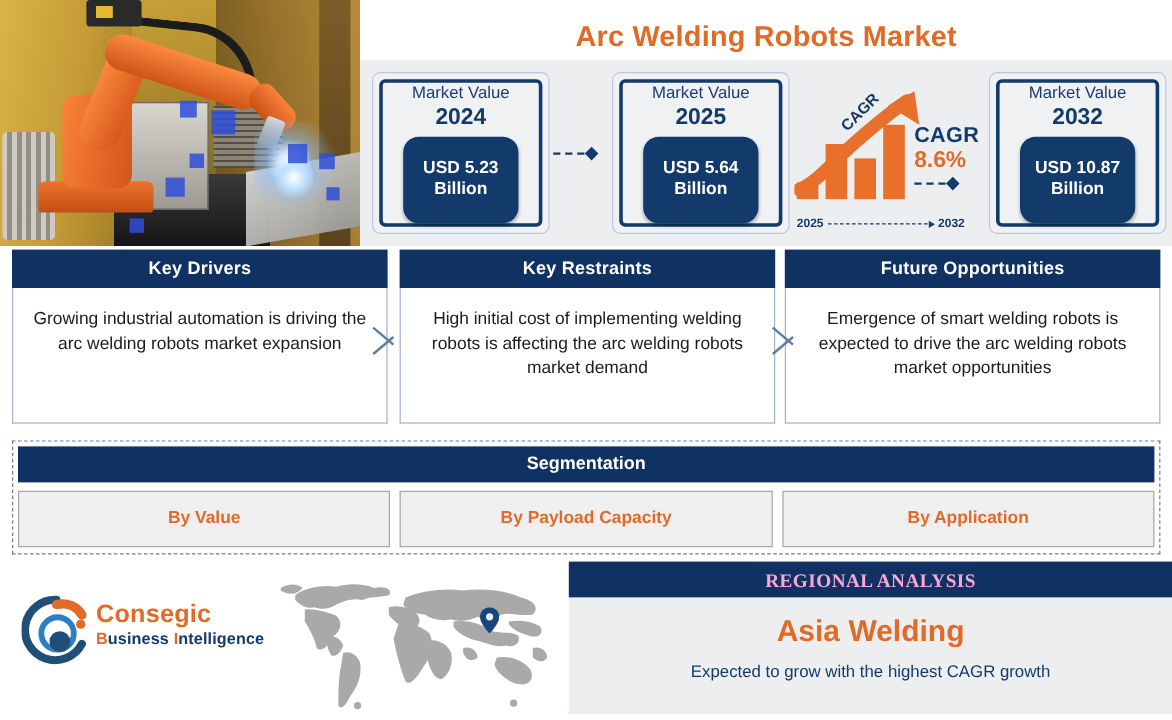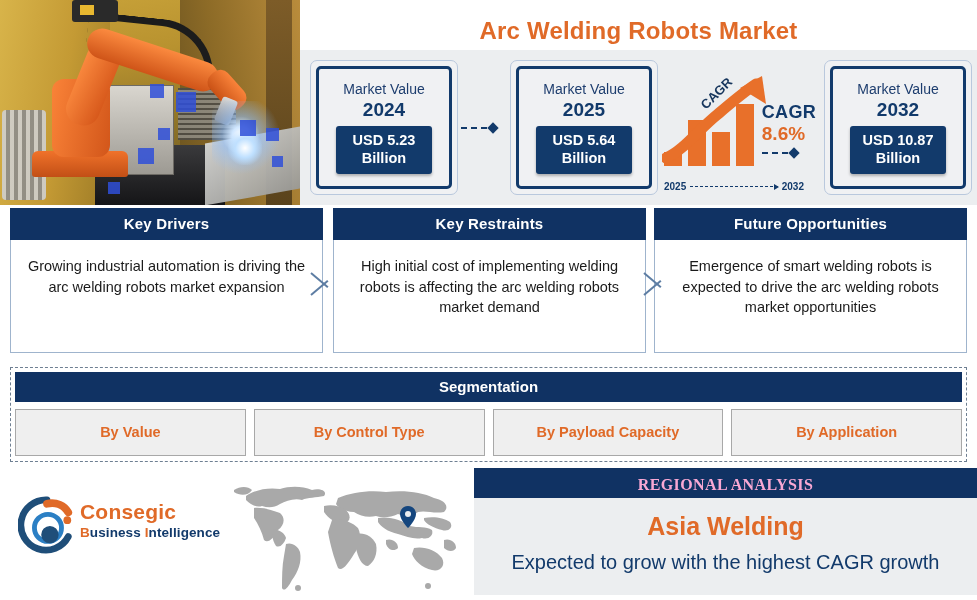--- a/index.html
+++ b/index.html
@@ -82,21 +82,21 @@
   }
   .mv-inner {
     width:100%; height:100%; border:3px solid #123a6b; border-radius:5px;
     background:#f0f1f3; display:flex; flex-direction:column;
     align-items:center; justify-content:center; padding:6px 4px;
   }
   .mv-label { color:#1d3d6e; font-size:14px; line-height:1.25; }
   .mv-year  { color:#123a6b; font-size:19px; font-weight:bold; line-height:1.2; margin-bottom:5px;}
   .mv-pill {
     background:#123a6b; color:#ffffff; font-size:14.5px; font-weight:bold;
-    border-radius:3px; padding:6px 10px; text-align:center; line-height:1.22;
+    border-radius:13px; padding:18px 10px; text-align:center; line-height:1.22;
     box-shadow:0 2px 3px rgba(0,0,0,.28); min-width:96px;
   }
 
   .dash-link { width:42px; display:flex; align-items:center; justify-content:center; }
   .dash-link .dline { width:26px; border-top:2px dashed #123a6b; }
   .dash-link .dot {
     width:8px; height:8px; background:#123a6b; transform:rotate(45deg); margin-left:2px;
   }
 
   
@@ -168,21 +168,21 @@
 
   .region {
     position:absolute; left:474px; top:0px; width:503px; height:132px;
   }
   .region-head {
     background:#103263; color:#f9a8d4; font-size:16px; font-weight:bold;
     text-align:center; padding:8px 0 4px; letter-spacing:.4px;font-family:Liberation Serif, serif;
   }
   .region-body { background:#eceef0; height:97px; text-align:center; padding-top:14px; }
   .region-name { color:#e06a28; font-size:25px; font-weight:bold; }
-  .region-desc { color:#123a6b; font-size:20px; margin-top:10px; }
+  .region-desc { color:#123a6b; font-size:14px; margin-top:10px; }
 </style>
 </head>
 <body>
 
 <div class="top-row">
 
   <div class="robot-photo">
     <div class="rp-wall-l"></div>
     <div class="rp-wall-r"></div>
     <div class="rp-floorbox"></div>
@@ -303,21 +303,20 @@
   <div class="panel" style="left:654px; width:313px;">
     <div class="panel-head">Future Opportunities</div>
     <div class="panel-body">Emergence of smart welding robots is expected to drive the arc welding robots market opportunities</div>
   </div>
 </div>
 
 <div class="seg-wrap">
   <div class="seg-head">Segmentation</div>
   <div class="seg-items">
     <div class="seg-item">By Value</div>
-    <div class="seg-item">By Control Type</div>
     <div class="seg-item">By Payload Capacity</div>
     <div class="seg-item">By Application</div>
   </div>
 </div>
 
 <div class="bottom">
 
   <div class="logo">
     <svg class="logo-mark" viewBox="0 0 60 60">
       <path d="M30 4 A26 26 0 1 0 52 42" stroke="#1f4e79" stroke-width="7" fill="none" stroke-linecap="round"></path>

